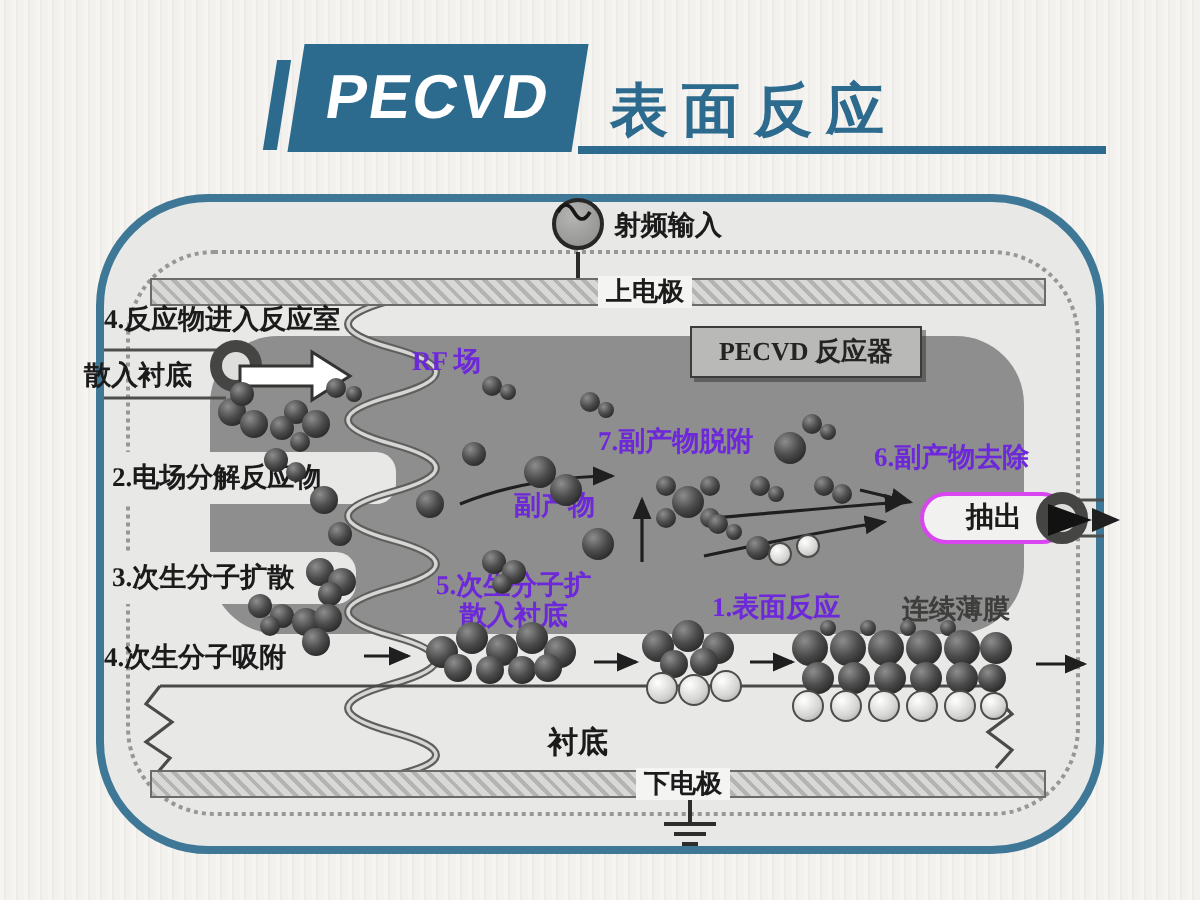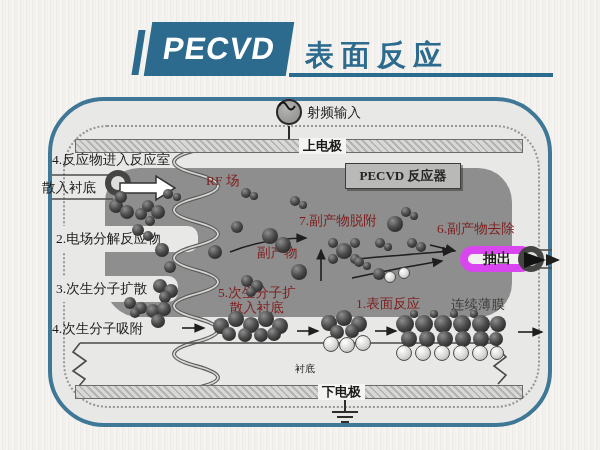--- a/index.html
+++ b/index.html
@@ -48,39 +48,39 @@
   .chip{position:absolute;background:#e8e8e6;}
   .electrode{
     position:absolute;left:75px;width:448px;height:14px;
     background:repeating-linear-gradient(45deg,#b4b4b2 0 2px,#d8d8d6 2px 5px);
     border:1px solid #6b6b69;box-sizing:border-box;
   }
   .elec-chip{
     position:absolute;background:#f4f4f2;padding:0 4px;
     font-size:13px;font-weight:600;color:#1b1b1b;line-height:16px;
   }
-  .lbl{position:absolute;color:#1b1b1b;font-size:13.5px;font-weight:400;white-space:nowrap;
+  .lbl{position:absolute;color:#1b1b1b;font-size:13.5px;font-weight:700;white-space:nowrap;
        font-family:"Liberation Serif","DejaVu Serif",serif;}
-  .lbl.on-plasma{color:#7f1d1d;}
+  .lbl.on-plasma{color:#6d28d9;}
   .reactor-box{
     position:absolute;left:345px;top:163px;width:114px;height:24px;
     background:#b9b9b7;border:1px solid #3c3c3a;box-shadow:2px 2px 0 rgba(40,40,40,.45);
     display:flex;align-items:center;justify-content:center;
     font-size:13px;font-weight:600;color:#242424;
     font-family:"Liberation Serif","DejaVu Serif",serif;
   }
   .ac-source{
     position:absolute;left:276px;top:99px;width:26px;height:26px;border-radius:50%;
     background:radial-gradient(circle at 38% 32%,#b5b5b3,#8b8b89);
     border:2px solid #272727;box-sizing:border-box;
     display:flex;align-items:center;justify-content:center;
   }
   .pill{
     position:absolute;left:460px;top:246px;width:74px;height:26px;border-radius:13px;
-    background:#f1f1ef;border:8px solid #d946ef;box-sizing:border-box;
+    background:#f1f1ef;border:2px solid #d946ef;box-sizing:border-box;
     display:flex;align-items:center;justify-content:center;
     font-size:14px;font-weight:600;color:#1b1b1b;
     font-family:"Liberation Serif","DejaVu Serif",serif;
   }
   .donut{
     position:absolute;width:14px;height:14px;border-radius:50%;
     border:6px solid #454543;background:#dededc;box-sizing:content-box;
   }
   .sph{position:absolute;border-radius:50%;}
   .sph.d{background:radial-gradient(circle at 35% 30%,#8d8d8d,#4c4c4c 45%,#1c1c1c 92%);}
@@ -181,21 +181,21 @@
 <div class="lbl on-plasma" style="left:299px;top:212px;">7.副产物脱附</div>
 <div class="lbl on-plasma" style="left:257px;top:244px;">副产物</div>
 <div class="lbl on-plasma" style="left:437px;top:220px;">6.副产物去除</div>
 <div class="lbl on-plasma" style="left:218px;top:285px;text-align:center;line-height:15px;">
   <span>5.次生分子扩</span><br>
   <span>散入衬底</span>
 </div>
 <div class="lbl on-plasma" style="left:356px;top:295px;">1.表面反应</div>
 <div class="lbl on-plasma" style="left:451px;top:296px;color:#3e3e3c;">连续薄膜</div>
 
-<div class="lbl" style="left:295px;top:362px;font-size:10px;">衬底</div>
+<div class="lbl" style="left:274px;top:362px;font-size:15px;">衬底</div>
 
 <div class="pill">抽出</div>
 <div class="donut" style="left:105px;top:170px;"></div>
 <div class="donut" style="left:518px;top:246px;"></div>
 
 <svg width="600" height="450" viewBox="0 0 600 450" style="pointer-events:none;">
   <polygon points="120,183 156,183 156,176 175,188 156,200 156,193 120,193" fill="#ffffff" stroke="#333331" stroke-width="1.5"></polygon>
   <path d="M524,252 L546,260 L524,268 Z" fill="#121212"></path>
   <path d="M546,260 L558,260" stroke="#121212" stroke-width="2" marker-end="url(#arr)"></path>
 </svg>

